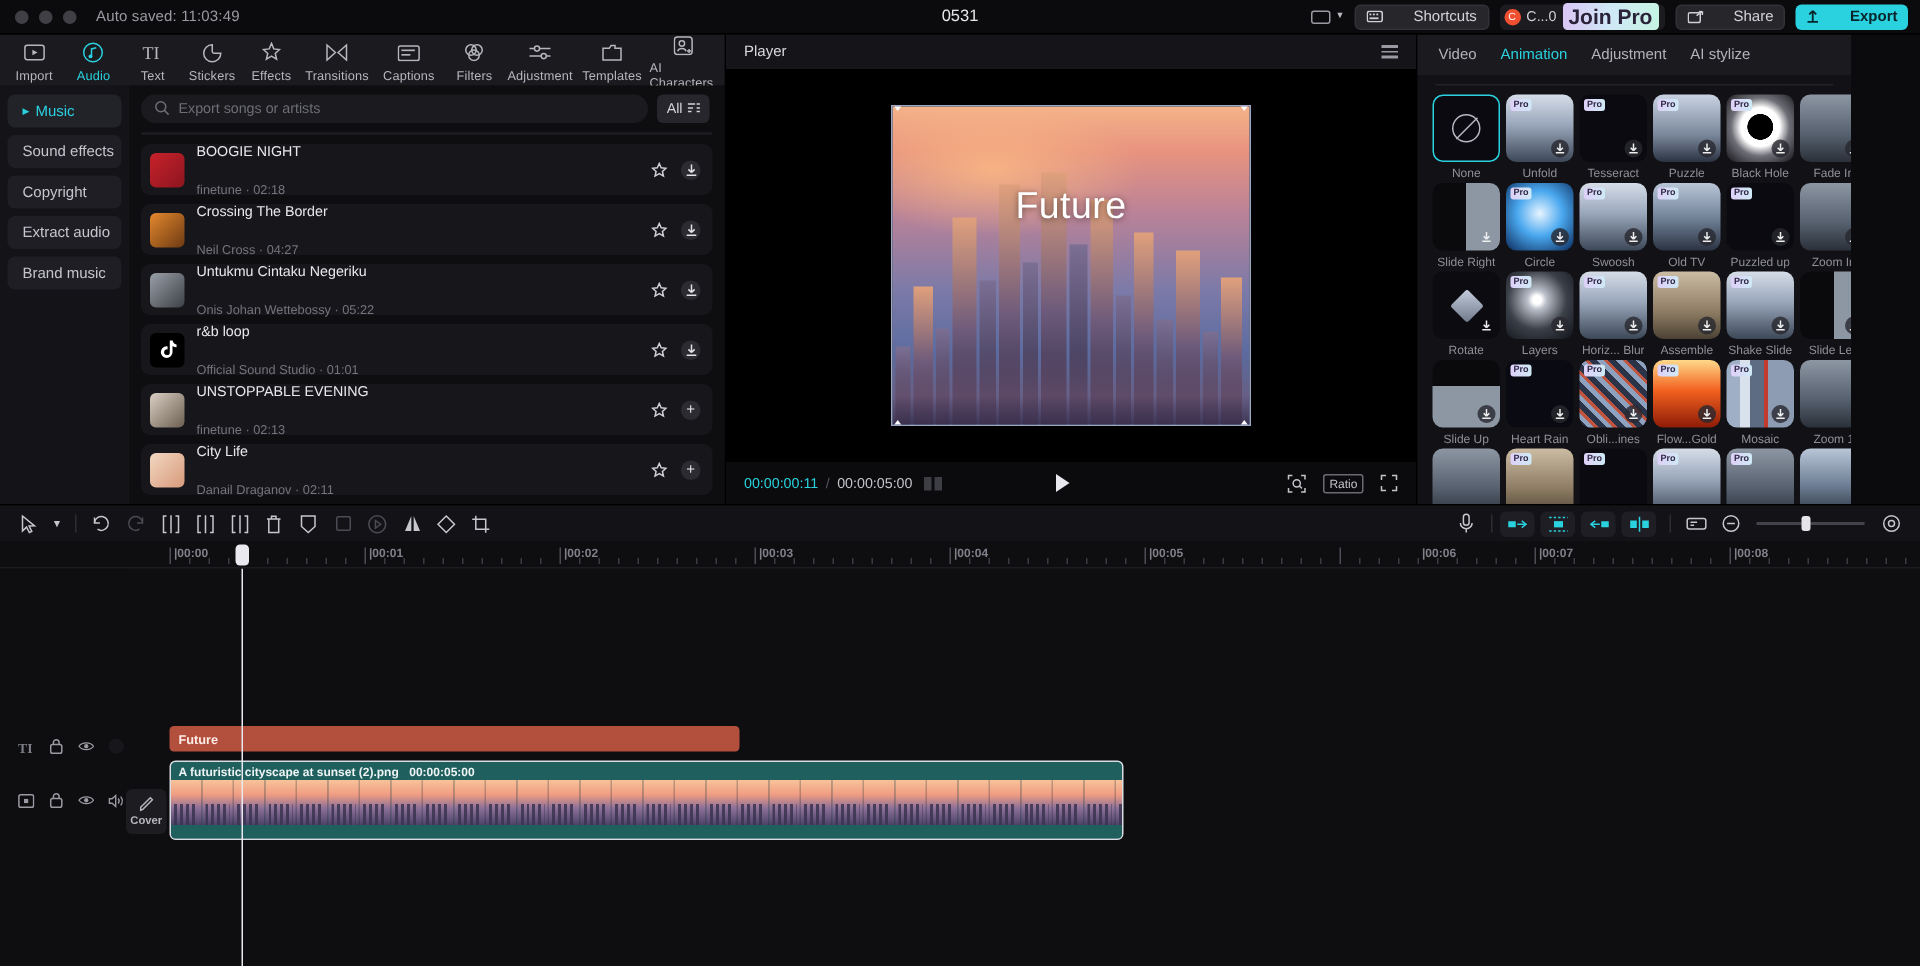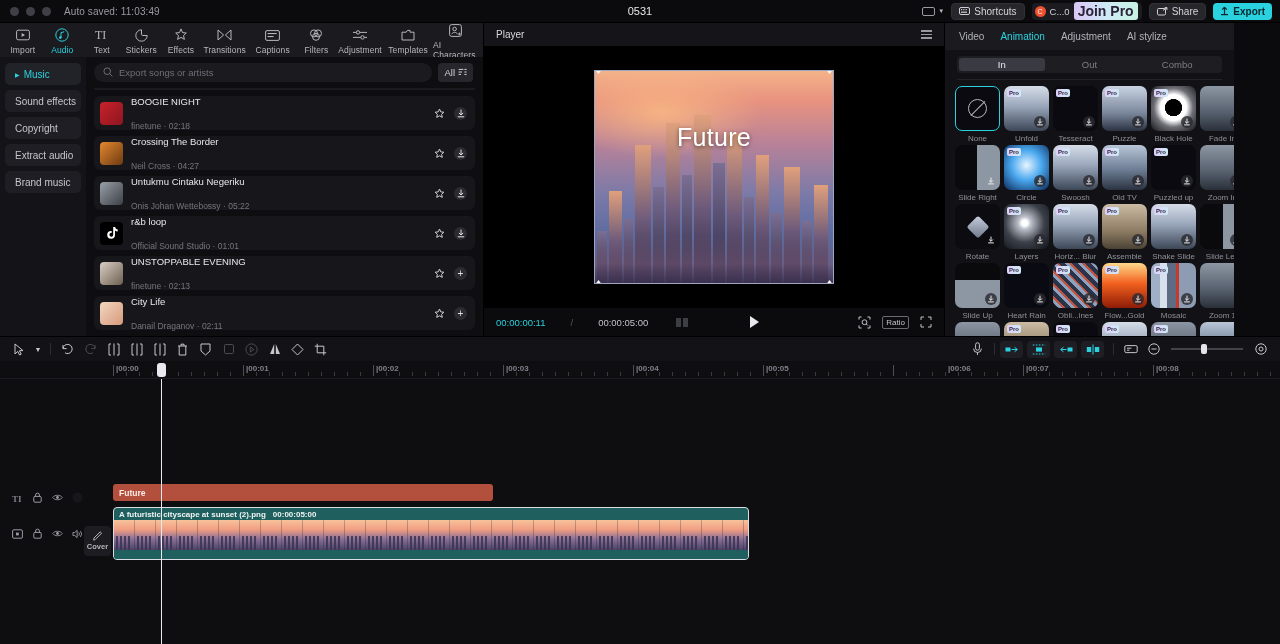--- a/index.html
+++ b/index.html
@@ -20,21 +20,21 @@
   }
   .traffic { display: flex; gap: 7px; padding-left: 10px; align-items: center; }
   .dot { width: 9px; height: 9px; border-radius: 50%; background: #3f3f45; }
   .autosave { font-size: 10px; color: #9a9aa2; margin-left: 6px; letter-spacing: .1px; }
   .title-center {
     position: absolute; left: 0; right: 0; text-align: center;
     font-size: 11px; color: #e6e6ea; pointer-events: none;
   }
   .title-right { margin-left: auto; display: flex; align-items: center; gap: 7px; padding-right: 8px; }
   .tb-btn {
-    display: flex; align-items: center; gap: 4px; height: 17px; padding: 0 7px;
+    display: flex; align-items: center; gap: 20px; height: 17px; padding: 0 7px;
     border-radius: 4px; background: #26262b; font-size: 10px; color: #d2d2d8;
     border: 1px solid #313138; white-space: nowrap;
   }
   .tb-plain { display: flex; align-items: center; gap: 3px; font-size: 10px; color: #b9b9c0; }
   .tb-export { background: #2ad1de; color: #07252a; border: none; font-weight: bold; }
   .acct {
     display: flex; align-items: center; gap: 4px; height: 17px; padding: 0 4px 0 3px;
     border-radius: 4px; background: #1c1c20; font-size: 9.5px; color: #cfcfd6;
   }
   .acct-av { width: 11px; height: 11px; border-radius: 50%; background: #f0502f;
@@ -111,21 +111,21 @@
     background: linear-gradient(180deg, rgba(180,120,120,0) 0%, rgba(120,90,120,.55) 60%, rgba(60,50,80,.9) 100%); }
   .vid-title {
     position: absolute; left: 0; right: 0; top: 52px; text-align: center;
     font-size: 25px; color: #fff; text-shadow: 0 1px 4px rgba(0,0,0,.55); letter-spacing: .3px;
   }
   .handle { position: absolute; width: 9px; height: 6px; background: #fff; }
   .handle.tl { left: -1px; top: -3px; clip-path: polygon(0 0,100% 0,50% 100%); }
   .handle.tr { right: -1px; top: -3px; clip-path: polygon(0 0,100% 0,50% 100%); }
   .handle.bl { left: -1px; bottom: -3px; clip-path: polygon(50% 0,100% 100%,0 100%); }
   .handle.br { right: -1px; bottom: -3px; clip-path: polygon(50% 0,100% 100%,0 100%); }
-  .player-ctl { height: 28px; display: flex; align-items: center; padding: 0 12px; gap: 25px; background:#0b0b0d; }
+  .player-ctl { height: 28px; display: flex; align-items: center; padding: 0 12px; gap: 5px; background:#0b0b0d; }
   .tc-cur { font-size: 9.5px; color: #2ad1de; }
   .tc-sep { font-size: 9.5px; color: #55555d; }
   .tc-tot { font-size: 9.5px; color: #c3c3c9; }
   .frames-ico { display: flex; gap: 2px; margin-left: 3px; }
   .frames-ico i { width: 5px; height: 9px; background: #3d3d44; display: block; }
   .play-btn { margin: 0 auto; width: 0; height: 0; border-left: 9px solid #e8e8ee;
     border-top: 6px solid transparent; border-bottom: 6px solid transparent; }
   .pc-right { display: flex; align-items: center; gap: 11px; margin-left: auto; }
   .ratio-pill { font-size: 8px; color: #c3c3c9; border: 1px solid #6a6a72; border-radius: 2px; padding: 1px 3px; }
 
@@ -613,25 +613,20 @@
         </span>
       </div>
     </div>
 
     <div class="rightpane">
       <div class="rp-tabs">
         <span class="rp-tab">Video</span>
         <span class="rp-tab active">Animation</span>
         <span class="rp-tab">Adjustment</span>
         <span class="rp-tab">AI stylize</span>
-      </div>
-      <div class="seg">
-        <span class="seg-i active">In</span>
-        <span class="seg-i">Out</span>
-        <span class="seg-i">Combo</span>
       </div>
       <div class="rp-divider"></div>
       <div class="grid" id="anim-grid">
           <div class="cell">
             <div class="thumb a-dark sel">
               <div class="none-ico"></div>
             </div>
             <div class="cap">None</div>
           </div>
           <div class="cell">

